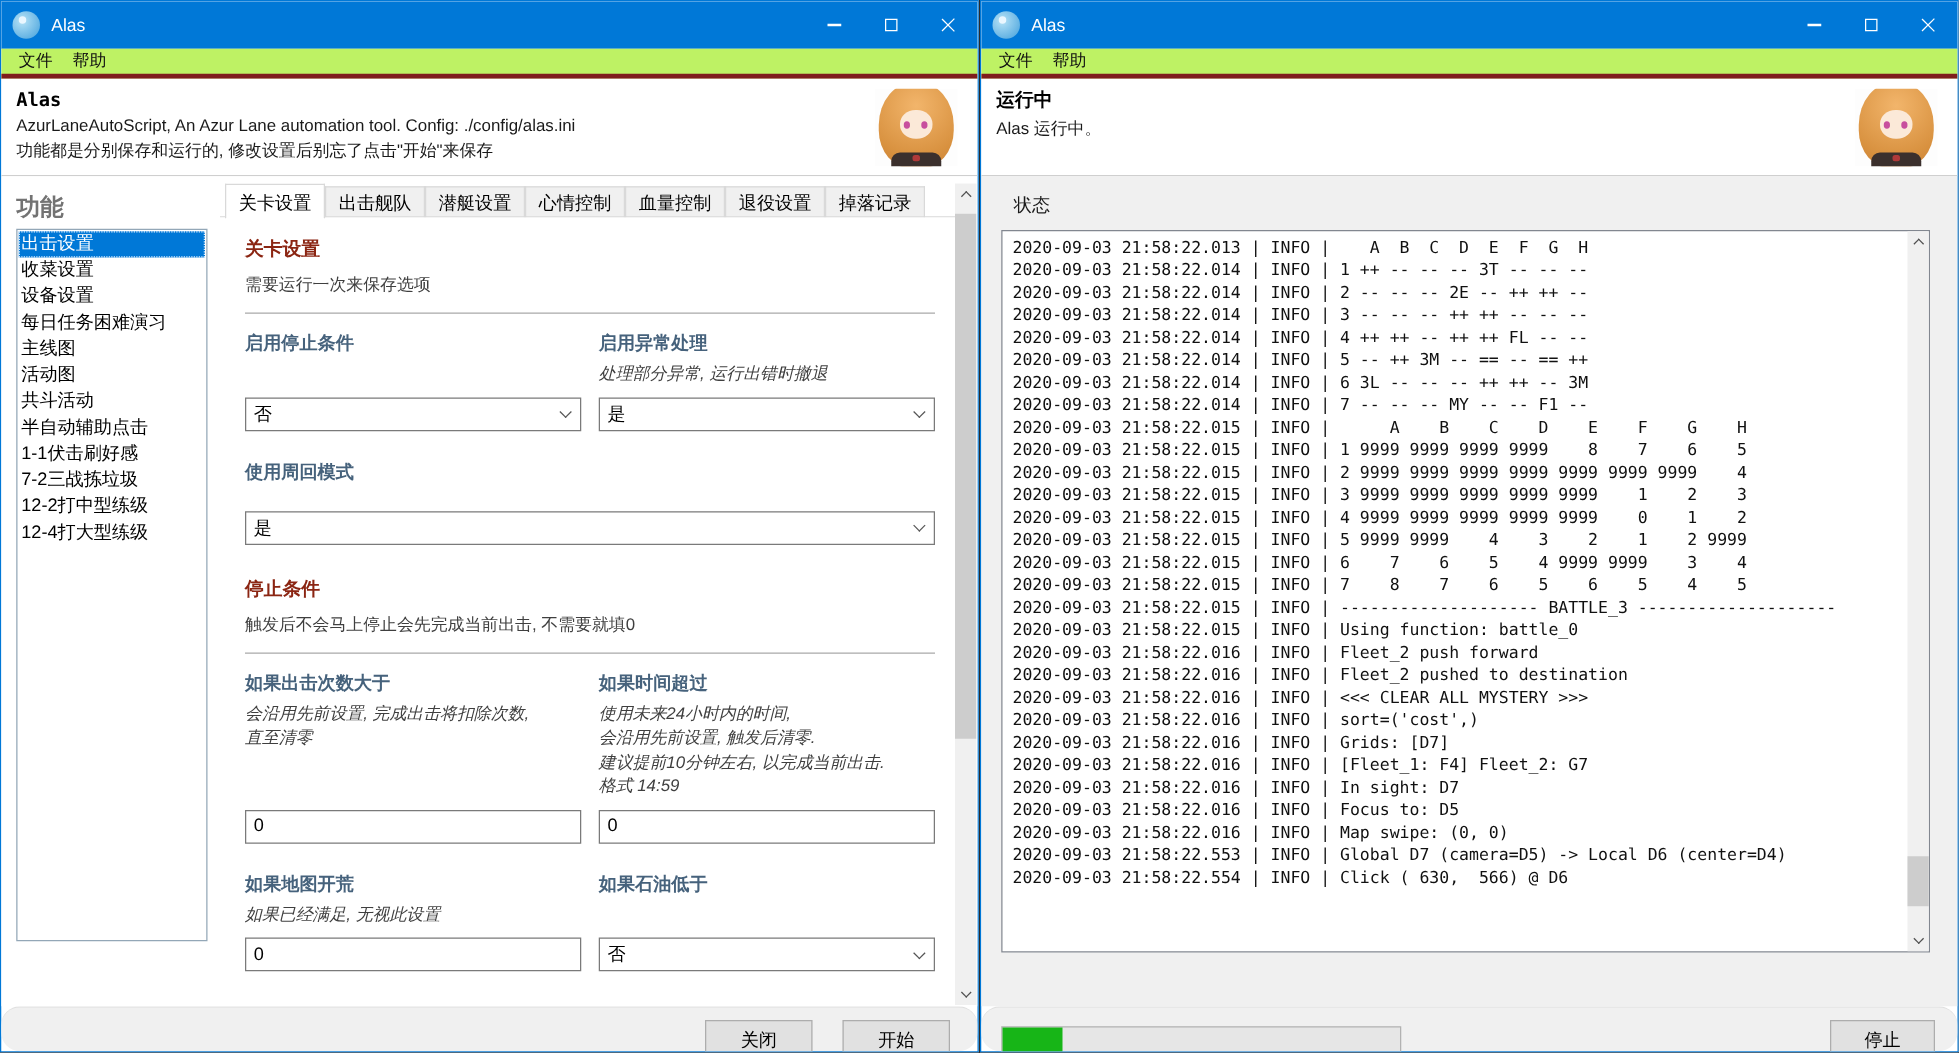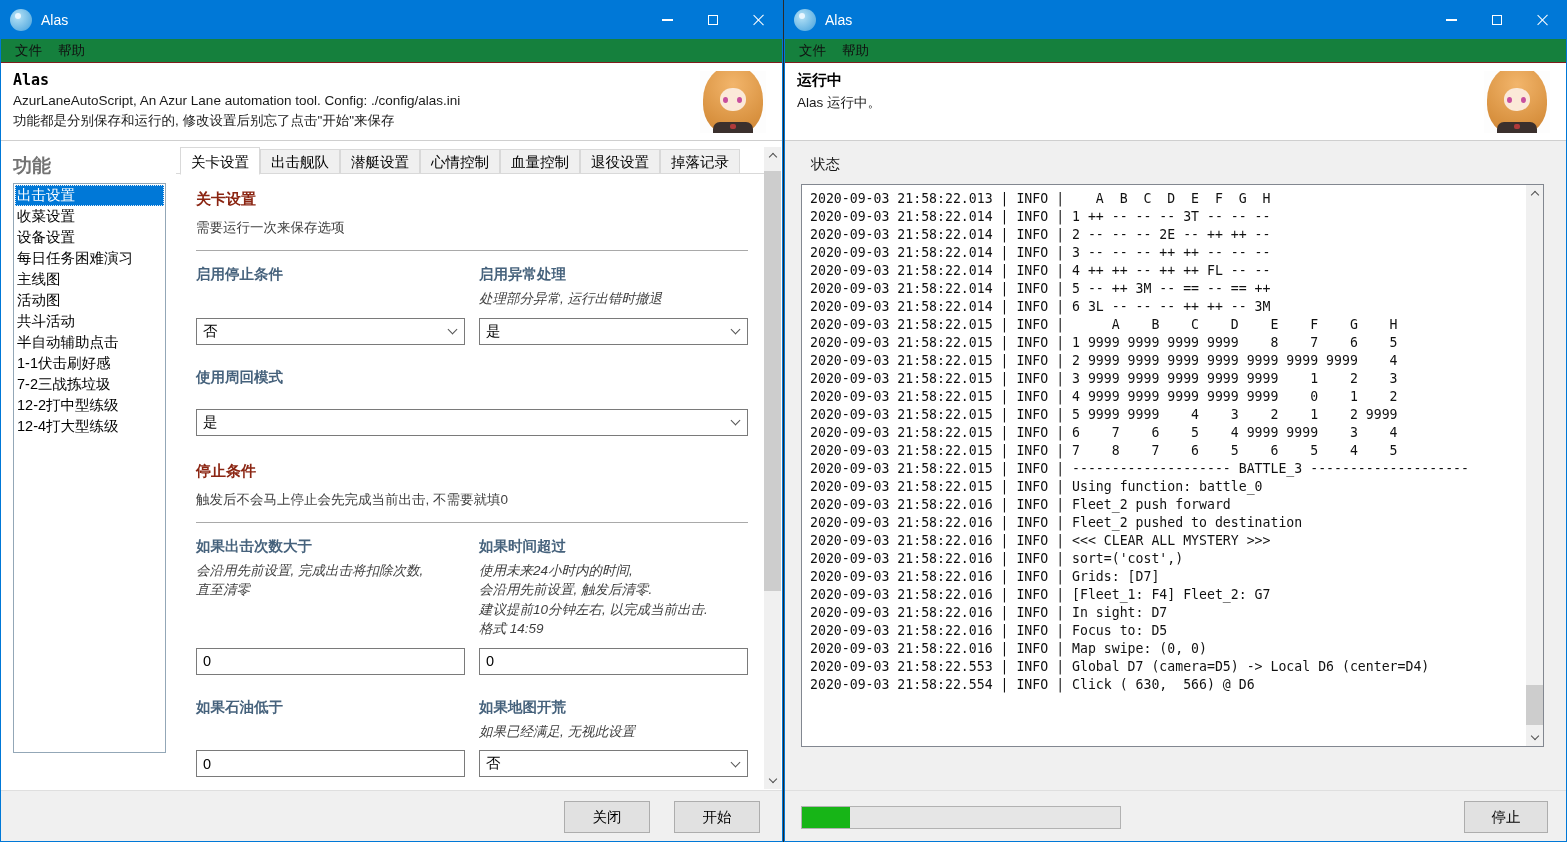--- a/index.html
+++ b/index.html
@@ -22,22 +22,22 @@
   .wc { width:46px; height:100%; display:flex; align-items:center; justify-content:center; }
   .ic-min { width:11px; height:1.4px; background:#fff; }
   .ic-max { width:10px; height:10px; border:1.4px solid #fff; }
   .ic-close { position:relative; width:12px; height:12px; }
   .ic-close::before,.ic-close::after { content:""; position:absolute; left:5.3px; top:-1px;
           width:1.4px; height:14px; background:#fff; }
   .ic-close::before { transform:rotate(45deg); }
   .ic-close::after  { transform:rotate(-45deg); }
 
   
-  .menubar { height:24px; background:#15803d; display:flex; align-items:center; padding-left:6px;
-             border-bottom:1px solid #7f1d1d; flex-shrink:0; }
+  .menubar { height:24px; background:#bef264; display:flex; align-items:center; padding-left:6px;
+             border-bottom:4px solid #7f1d1d; flex-shrink:0; }
   .menu-item { font-size:13.5px; color:#111; padding:2px 8px; }
 
   
   .header { height:78px; background:#fff; border-bottom:1px solid #cfcfcf; display:flex;
             padding:8px 10px 6px 12px; flex-shrink:0; }
   .h-text { flex:1; }
   .h-app { font-family:"DejaVu Sans Mono", monospace; font-weight:bold; font-size:15px; color:#000; }
   .h-line { font-size:13.5px; color:#1a1a1a; margin-top:4px; }
   .avatar { position:relative; width:66px; height:62px; background:#fdfdfd; overflow:hidden;
             flex-shrink:0; margin-right:6px; }
@@ -93,22 +93,22 @@
   
   .v-scroll { position:absolute; top:6px; right:1px; bottom:1px; width:17px; background:#f0f0f0; }
   .v-scroll .arrow { height:17px; display:flex; align-items:center; justify-content:center; background:#f0f0f0; }
   .sb-chev { width:6px; height:6px; border-right:1.4px solid #505050; border-bottom:1.4px solid #505050; }
   .sb-chev.up { transform:rotate(-135deg); margin-top:3px; }
   .sb-chev.down { transform:rotate(45deg); margin-bottom:3px; }
   .v-thumb { position:absolute; left:0; width:17px; background:#cdcdcd; }
   .thumb-left { top:24px; height:420px; }
 
   
-  .footer { height:51px; background:#f0f0f0; border-top:1px solid #dfdfdf; flex-shrink:0;
-            position:relative; }
+  .footer { height:36px; background:#f0f0f0; border-top:1px solid #dfdfdf; flex-shrink:0;
+            position:relative;border-radius:15px; }
   .btn { position:absolute; top:10px; height:32px; background:#e1e1e1; border:1px solid #adadad;
          font-size:14.5px; color:#000; display:flex; align-items:center; justify-content:center;
          font-family:"Liberation Sans", sans-serif; }
   .btn-close { width:86px; right:132px; }
   .btn-start { width:86px; right:22px; }
   .btn-stop  { width:84px; right:18px; }
 
   
   .status-area { flex:1; background:#f0f0f0; position:relative; overflow:hidden; }
   .status-label { font-size:14.5px; color:#1a1a1a; position:absolute; left:26px; top:14px; }
@@ -252,25 +252,25 @@
             <div class="ctrl-cell">
               <input class="textbox" value="0" style="">
             </div>
             <div class="ctrl-cell">
               <input class="textbox" value="0" style="">
             </div>
           </div>
 
           <div class="grid2">
             <div>
-              <div class="f-label">如果石油低于</div>
-            </div>
-            <div>
               <div class="f-label">如果地图开荒</div>
               <div class="f-desc">如果已经满足, 无视此设置</div>
+            </div>
+            <div>
+              <div class="f-label">如果石油低于</div>
             </div>
             <div class="ctrl-cell">
               <input class="textbox" value="0" style="">
             </div>
             <div class="ctrl-cell">
               <div class="combo">
                 <span>否</span>
                 <span class="chev"></span>
               </div>
             </div>
@@ -335,20 +335,21 @@
       <div class="status-label">状态</div>
       <div class="log-box">
         <div class="log-lines">
             <div class="log-line">2020-09-03 21:58:22.013 | INFO |    A  B  C  D  E  F  G  H</div>
             <div class="log-line">2020-09-03 21:58:22.014 | INFO | 1 ++ -- -- -- 3T -- -- --</div>
             <div class="log-line">2020-09-03 21:58:22.014 | INFO | 2 -- -- -- 2E -- ++ ++ --</div>
             <div class="log-line">2020-09-03 21:58:22.014 | INFO | 3 -- -- -- ++ ++ -- -- --</div>
             <div class="log-line">2020-09-03 21:58:22.014 | INFO | 4 ++ ++ -- ++ ++ FL -- --</div>
             <div class="log-line">2020-09-03 21:58:22.014 | INFO | 5 -- ++ 3M -- == -- == ++</div>
             <div class="log-line">2020-09-03 21:58:22.014 | INFO | 6 3L -- -- -- ++ ++ -- 3M</div>
+            <div class="log-line">2020-09-03 21:58:22.014 | INFO | 7 -- -- -- MY -- -- F1 --</div>
             <div class="log-line">2020-09-03 21:58:22.015 | INFO |      A    B    C    D    E    F    G    H</div>
             <div class="log-line">2020-09-03 21:58:22.015 | INFO | 1 9999 9999 9999 9999    8    7    6    5</div>
             <div class="log-line">2020-09-03 21:58:22.015 | INFO | 2 9999 9999 9999 9999 9999 9999 9999    4</div>
             <div class="log-line">2020-09-03 21:58:22.015 | INFO | 3 9999 9999 9999 9999 9999    1    2    3</div>
             <div class="log-line">2020-09-03 21:58:22.015 | INFO | 4 9999 9999 9999 9999 9999    0    1    2</div>
             <div class="log-line">2020-09-03 21:58:22.015 | INFO | 5 9999 9999    4    3    2    1    2 9999</div>
             <div class="log-line">2020-09-03 21:58:22.015 | INFO | 6    7    6    5    4 9999 9999    3    4</div>
             <div class="log-line">2020-09-03 21:58:22.015 | INFO | 7    8    7    6    5    6    5    4    5</div>
             <div class="log-line">2020-09-03 21:58:22.015 | INFO | -------------------- BATTLE_3 --------------------</div>
             <div class="log-line">2020-09-03 21:58:22.015 | INFO | Using function: battle_0</div>

